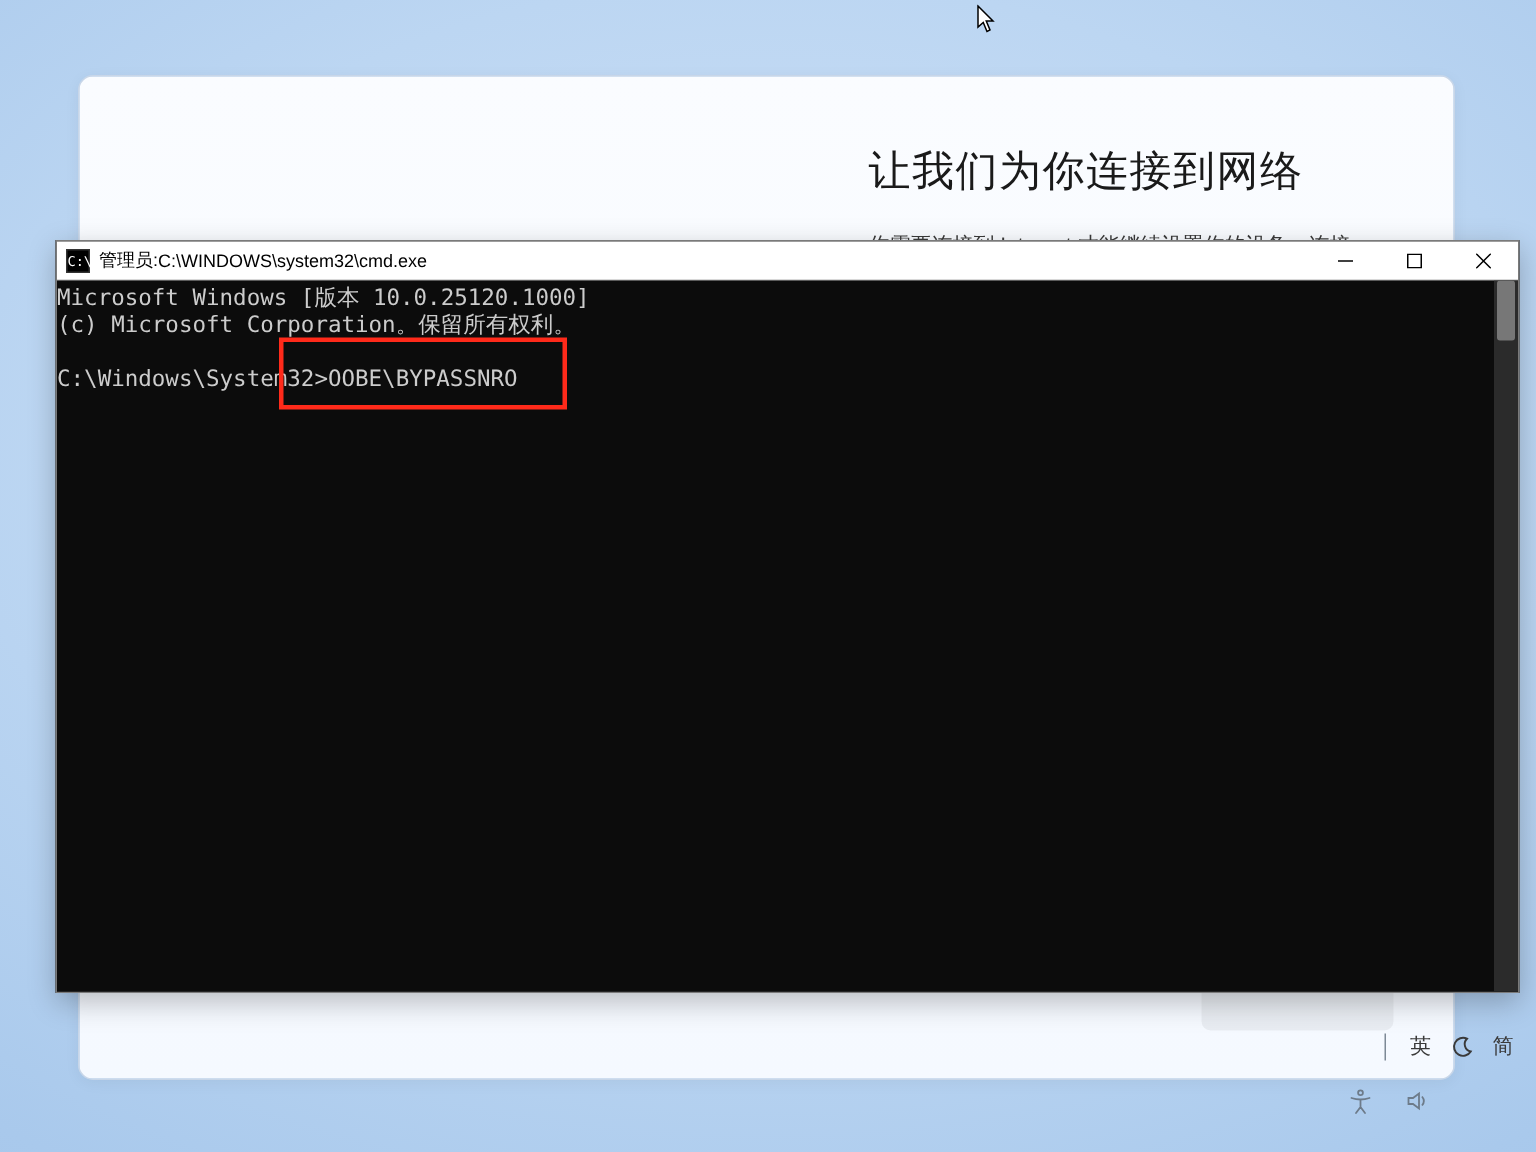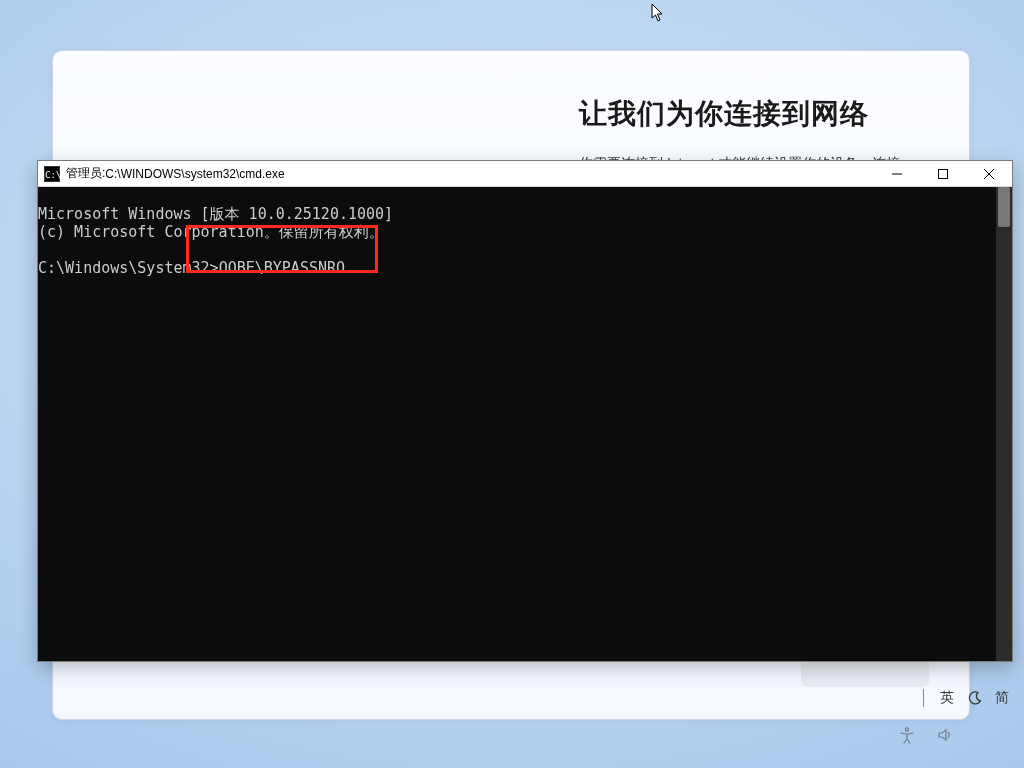--- a/index.html
+++ b/index.html
@@ -24,21 +24,21 @@
     position: absolute;
     left: 52px; top: 50px;
     width: 918px; height: 670px;
     background: linear-gradient(180deg, #fafcff 0%, #f5f9ff 100%);
     border: 1px solid #c8d6e8;
     border-radius: 10px;
     box-shadow: 0 2px 10px rgba(0,0,0,.05);
     padding: 44px 56px;
   }
   .oobe-inner { margin-left: 470px; }
-  .oobe-title { font-size: 28px; font-weight: 700; color: #1a1a1a; letter-spacing: 1px; }
+  .oobe-title { font-size: 28px; font-weight: 400; color: #1a1a1a; letter-spacing: 1px; }
   .oobe-sub { margin-top: 22px; font-size: 14px; color: #3a3a3a; }
 
   
   .next-ghost {
     position: absolute;
     right: 40px; bottom: 32px;
     width: 128px; height: 38px;
     border-radius: 6px;
     background: rgba(0,0,0,0.05);
   }
@@ -103,21 +103,21 @@
   .terminal {
     flex: 1;
     background: #0c0c0c;
     position: relative;
     overflow: hidden;
   }
   .terminal pre {
     font: 15px/18px "NSimSun","SimSun","Consolas",monospace;
     color: #cccccc;
     white-space: pre;
-    padding: 18px 0 0 0;
+    padding: 2px 0 0 0;
   }
   .terminal .scrollbar {
     position: absolute; top: 0; right: 0; bottom: 0;
     width: 16px; background: #2b2b2b;
   }
   .terminal .scrollbar .thumb {
     position: absolute; left: 2px; right: 2px; top: 0;
     height: 40px; background: #777; border-radius: 2px;
   }
 

